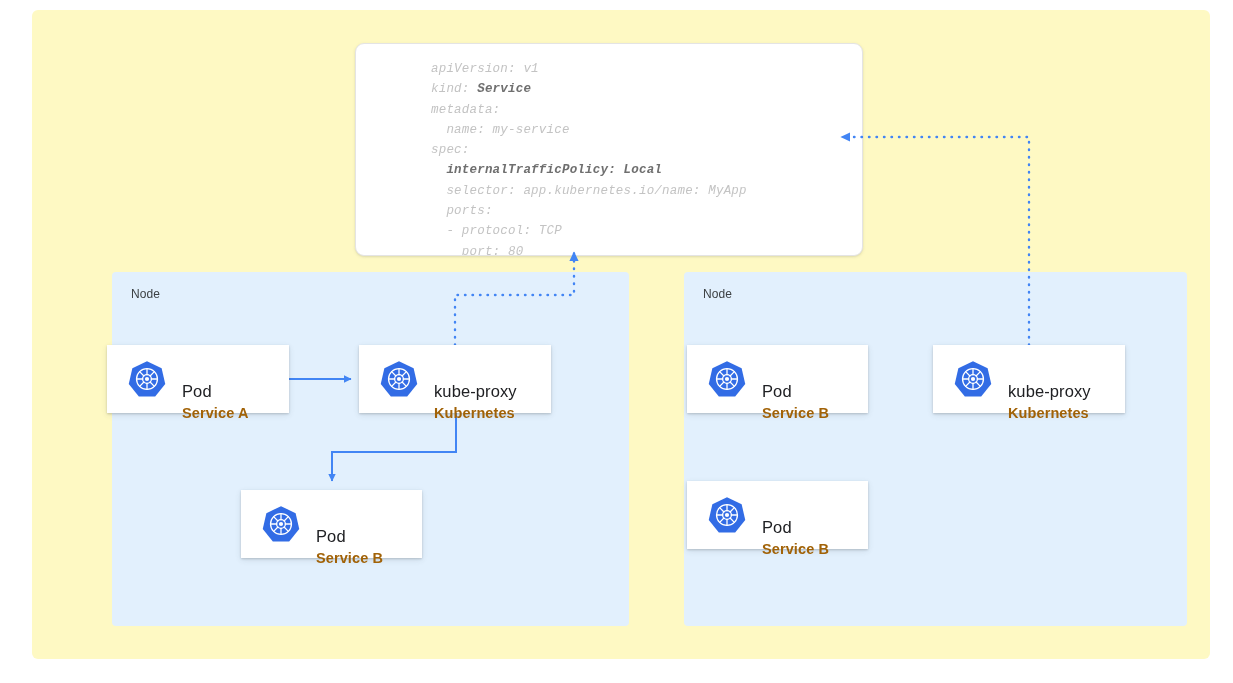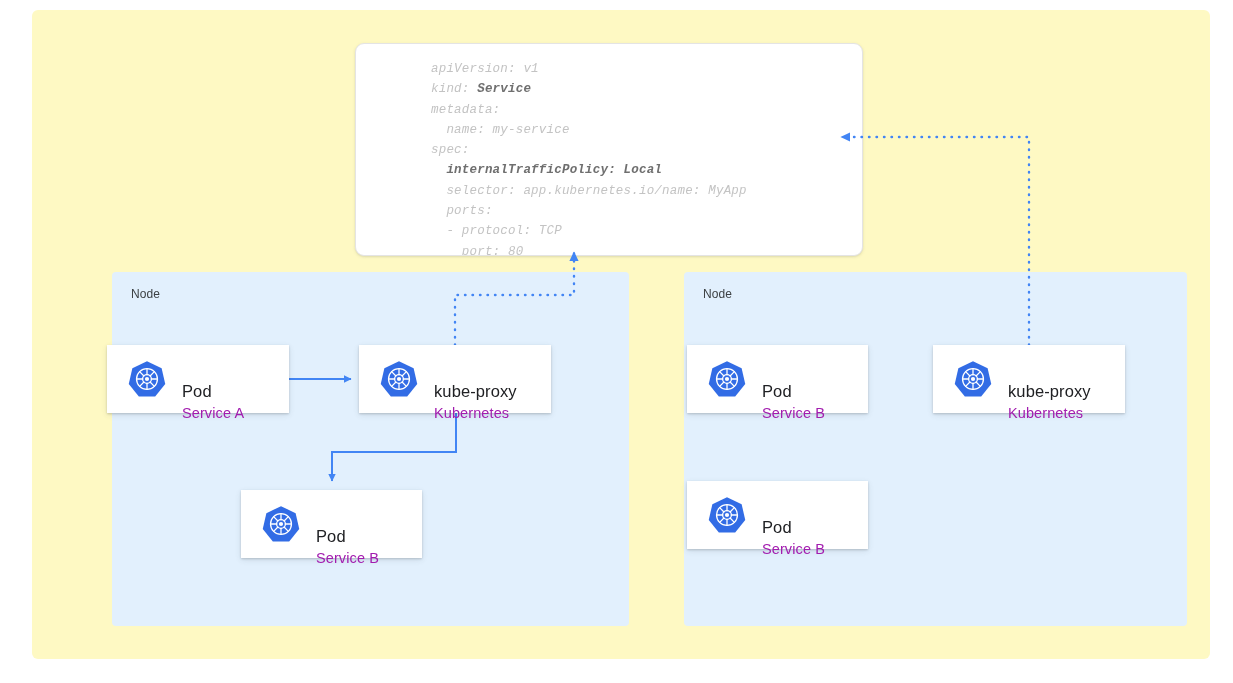--- a/index.html
+++ b/index.html
@@ -93,24 +93,25 @@
   }
   .comp-text { display: flex; flex-direction: column; justify-content: flex-start; margin-top: 45px; }
   .comp-title {
     font-size: 16.5px;
     color: #202124;
     line-height: 21px;
     letter-spacing: .1px;
   }
   .comp-sub {
     font-size: 14.5px;
-    color: #a21caf;
+    color: #a16207;
     line-height: 20px;
     letter-spacing: .1px;
     margin-top: 1px;
+    font-weight: bold;
   }
 
   
   #card-pod-a        { left: 107px; top: 345px; width: 182px; height: 68px; }
   #card-kubeproxy-l  { left: 359px; top: 345px; width: 192px; height: 68px; }
   #card-pod-b-left   { left: 241px; top: 490px; width: 181px; height: 68px; }
   #card-pod-b-r1     { left: 687px; top: 345px; width: 181px; height: 68px; }
   #card-kubeproxy-r  { left: 933px; top: 345px; width: 192px; height: 68px; }
   #card-pod-b-r2     { left: 687px; top: 481px; width: 181px; height: 68px; }
 

